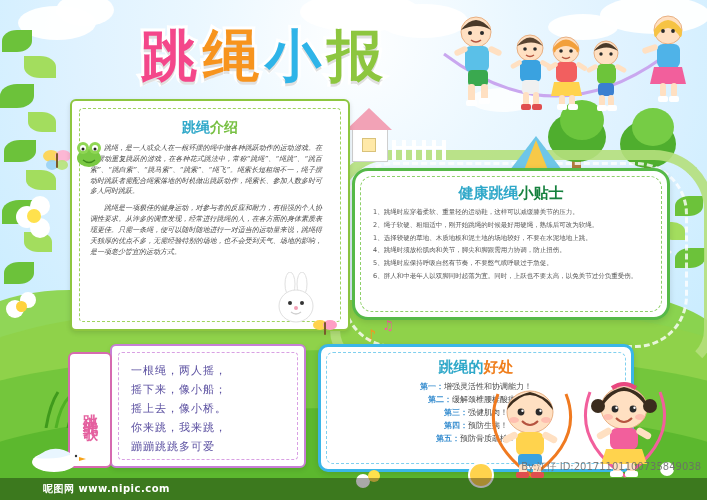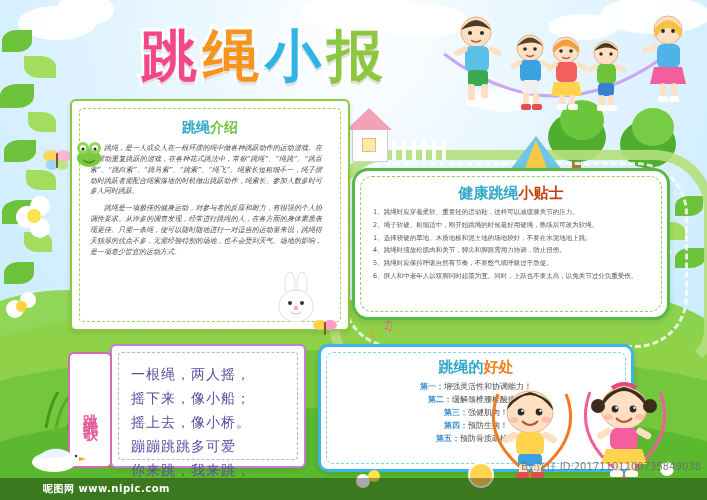--- a/index.html
+++ b/index.html
@@ -85,41 +85,41 @@
     background:#ffffff;border:3px solid #56b948;border-radius:16px;
     box-shadow:0 2px 6px rgba(0,0,0,.12);
   }
   #tips-inner{
     position:absolute;inset:5px;border:1px dashed #8ed06a;border-radius:12px;
     padding:6px 12px;box-sizing:border-box;overflow:hidden;
   }
   #tips-title{
     text-align:center;font-size:15px;font-weight:bold;color:#2fa8c9;margin:1px 0 5px 0;
   }
-  #tips-title .g{color:#c2410c;}
+  #tips-title .g{color:#15803d;}
   .tip-line{font-size:6.5px;line-height:1.5;color:#555;margin:0 0 3px 0;}
   
   #song-label{
     position:absolute;left:68px;top:352px;width:40px;height:112px;z-index:31;
     background:#ffffff;border:2px solid #d66ab0;border-radius:6px;
     display:flex;align-items:center;justify-content:center;
   }
   #song-label-text{
     writing-mode:vertical-rl;font-size:15px;font-weight:bold;color:#e4609f;letter-spacing:4px;
   }
   #song-panel{
     left:110px;top:344px;width:196px;height:124px;
     background:#ffffff;border:2px solid #c77fd6;border-radius:6px;
     box-shadow:0 2px 5px rgba(0,0,0,.1);
   }
   #song-inner{
     position:absolute;inset:6px;border:1px dashed #d9a0e4;border-radius:4px;
     padding:9px 12px;box-sizing:border-box;
   }
-  .song-line{font-size:14px;line-height:1.72;color:#5a4fa0;letter-spacing:1px;}
+  .song-line{font-size:11px;line-height:1.72;color:#5a4fa0;letter-spacing:1px;}
   
   #benefit-panel{
     left:318px;top:344px;width:316px;height:128px;
     background:#ffffff;border:3px solid #3ab6e8;border-radius:10px;
     box-shadow:0 2px 6px rgba(0,0,0,.12);
   }
   #benefit-inner{
     position:absolute;inset:5px;border:1px dashed #7fd0ef;border-radius:7px;
     padding:4px 12px;box-sizing:border-box;overflow:hidden;
   }
@@ -329,22 +329,22 @@
   </div>
 
   <div id="song-label">
     <span id="song-label-text">跳绳儿歌</span>
   </div>
   <div class="panel" id="song-panel">
     <div id="song-inner">
       <div class="song-line">一根绳，两人摇，</div>
       <div class="song-line">摇下来，像小船；</div>
       <div class="song-line">摇上去，像小桥。</div>
+      <div class="song-line">你来跳，我来跳，</div>
       <div class="song-line">蹦蹦跳跳多可爱</div>
-      <div class="song-line">你来跳，我来跳，</div>
     </div>
   </div>
 
   <div class="panel" id="benefit-panel">
     <div id="benefit-inner">
       <div id="benefit-title">
         <span>跳绳的</span><span class="o">好处</span>
       </div>
       <div class="benefit-line">
         <b>第一：</b><span>增强灵活性和协调能力！</span>

